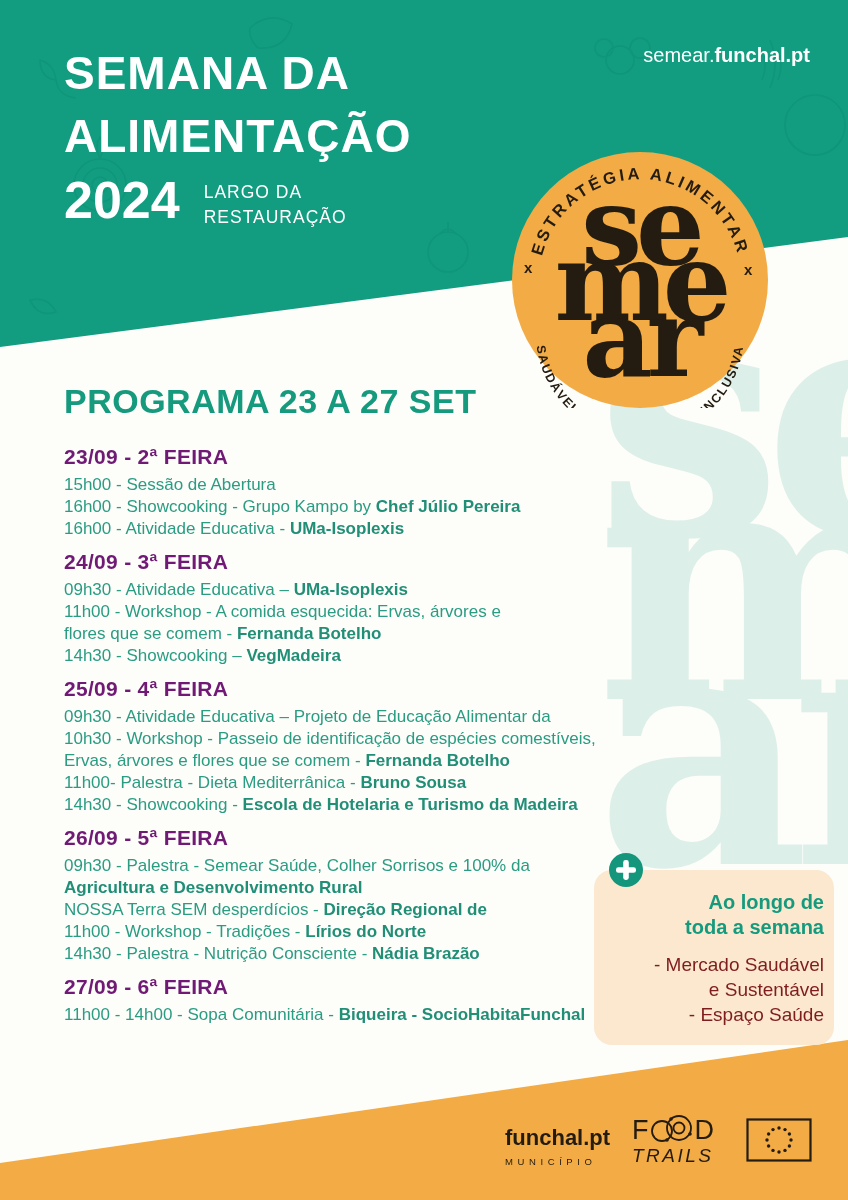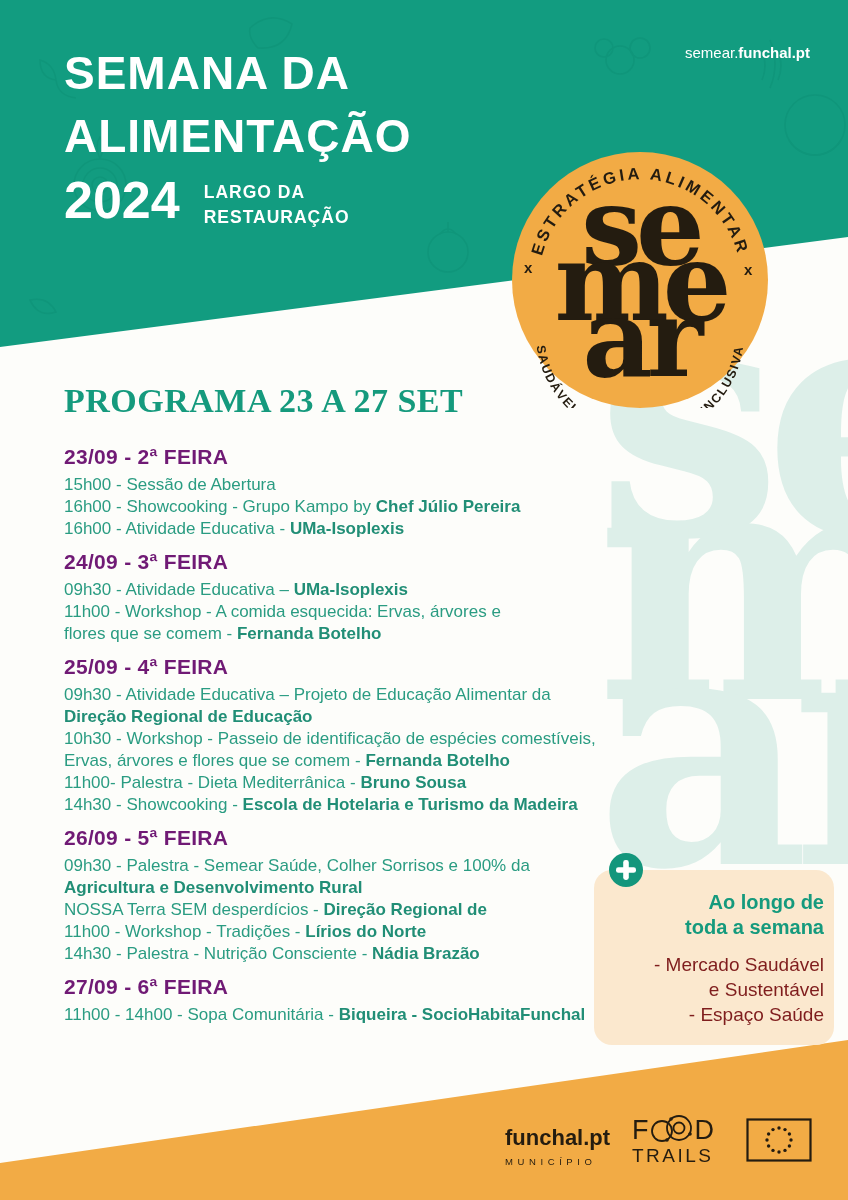--- a/index.html
+++ b/index.html
@@ -14,41 +14,41 @@
 
   
   .header{position:absolute;left:0;top:0;width:848px;height:350px;z-index:1;
           background:#129c80;
           clip-path:polygon(0 0,848px 0,848px 237px,0 347px);}
   .doodles{position:absolute;left:0;top:0;}
   .title-block{position:absolute;left:64px;top:42px;color:#ffffff;}
   .title-line{font-size:46px;font-weight:bold;letter-spacing:1px;line-height:63px;}
   .year-row{display:flex;margin-top:4px;}
   .year{font-size:52px;font-weight:bold;line-height:56px;}
-  .location{margin-left:24px;padding-top:8px;font-size:17.5px;font-weight:bold;
+  .location{margin-left:24px;padding-top:8px;font-size:17.5px;font-weight:normal;
             letter-spacing:1px;line-height:25px;}
-  .site-url{position:absolute;right:38px;top:44px;color:#ffffff;font-size:15px;}
+  .site-url{position:absolute;right:38px;top:44px;color:#ffffff;font-size:20px;}
   .site-url b{font-weight:bold;}
 
   
   .badge{position:absolute;left:512px;top:152px;width:256px;height:256px;z-index:2;}
   .badge-circle{position:absolute;left:0;top:0;width:256px;height:256px;border-radius:50%;
                 background:#f2ab45;}
   .badge svg{position:absolute;left:0;top:0;}
   .badge-words{position:absolute;inset:0;display:flex;flex-direction:column;
                align-items:center;justify-content:center;
                font-family:"DejaVu Serif",serif;font-weight:bold;
                font-size:108px;line-height:56px;letter-spacing:-6px;color:#241c10;
                padding-top:4px;}
   .arc-text{font-weight:bold;fill:#241c10;}
 
   
   .program{position:absolute;left:64px;top:383px;width:560px;z-index:2;}
   .program h2{margin:0 0 26px 0;font-size:34px;line-height:36px;font-weight:bold;
-              color:#159a7d;letter-spacing:0.5px;font-family:Liberation Serif, serif;}
+              color:#159a7d;letter-spacing:0.5px;}
   .day{margin:0 0 10px 0;}
   .day-h{margin:0 0 6px 0;font-size:21px;line-height:23px;font-weight:bold;
          color:#701a75;letter-spacing:0.3px;}
   .evt{margin:0;font-size:17px;line-height:22px;color:#2a9c82;white-space:nowrap;}
   .evt b{font-weight:bold;color:#218e76;}
 
   
   .sidebox{position:absolute;left:594px;top:870px;width:220px;z-index:3;
            background:#fbe8ce;border-radius:18px;padding:20px 10px 18px 10px;
            text-align:right;}
@@ -59,21 +59,21 @@
   
   .footer{position:absolute;left:0;top:1030px;width:848px;height:170px;z-index:2;
           background:#f2ab45;
           clip-path:polygon(0 133px,848px 10px,848px 170px,0 170px);}
   .f-funchal{position:absolute;left:505px;top:96px;color:#241c10;}
   .fn-name{font-size:22px;font-weight:bold;line-height:24px;}
   .fn-sub{font-size:9.5px;letter-spacing:4.6px;margin-top:6px;}
   .f-food{position:absolute;left:632px;top:84px;color:#241c10;}
   .food-row{display:flex;align-items:center;font-size:27px;line-height:30px;}
   .food-row svg{margin:0 1px;}
-  .food-trails-txt{font-size:19px;letter-spacing:2.5px;margin-top:-1px;}
+  .food-trails-txt{font-size:19px;letter-spacing:2.5px;margin-top:-1px;font-style:italic;}
   .f-eu{position:absolute;left:746px;top:88px;}
 </style>
 </head>
 <body>
 
 <div class="page">
 
   <div class="watermark">
     <div>se</div>
     <div>me</div>
@@ -144,25 +144,25 @@
           <h3 class="day-h">23/09 - 2ª FEIRA</h3>
           <p class="evt">15h00 - Sessão de Abertura</p>
           <p class="evt">16h00 - Showcooking - Grupo Kampo by <b>Chef Júlio Pereira</b></p>
           <p class="evt">16h00 - Atividade Educativa - <b>UMa-Isoplexis</b></p>
         </section>
         <section class="day">
           <h3 class="day-h">24/09 - 3ª FEIRA</h3>
           <p class="evt">09h30 - Atividade Educativa – <b>UMa-Isoplexis</b></p>
           <p class="evt">11h00 - Workshop - A comida esquecida: Ervas, árvores e</p>
           <p class="evt">flores que se comem - <b>Fernanda Botelho</b></p>
+          <p class="evt">14h30 - Showcooking – <b>VegMadeira</b></p>
         </section>
         <section class="day">
           <h3 class="day-h">25/09 - 4ª FEIRA</h3>
           <p class="evt">09h30 - Atividade Educativa – Projeto de Educação Alimentar da</p>
-          <p class="evt"><b>Direção Regional de Educação</b></p>
           <p class="evt">10h30 - Workshop - Passeio de identificação de espécies comestíveis,</p>
           <p class="evt">Ervas, árvores e flores que se comem - <b>Fernanda Botelho</b></p>
           <p class="evt">11h00- Palestra - Dieta Mediterrânica - <b>Bruno Sousa</b></p>
           <p class="evt">14h30 - Showcooking - <b>Escola de Hotelaria e Turismo da Madeira</b></p>
         </section>
         <section class="day">
           <h3 class="day-h">26/09 - 5ª FEIRA</h3>
           <p class="evt">09h30 - Palestra - Semear Saúde, Colher Sorrisos e 100% da</p>
           <p class="evt"><b>Agricultura e Desenvolvimento Rural</b></p>
           <p class="evt">NOSSA Terra SEM desperdícios - <b>Direção Regional de</b></p>

